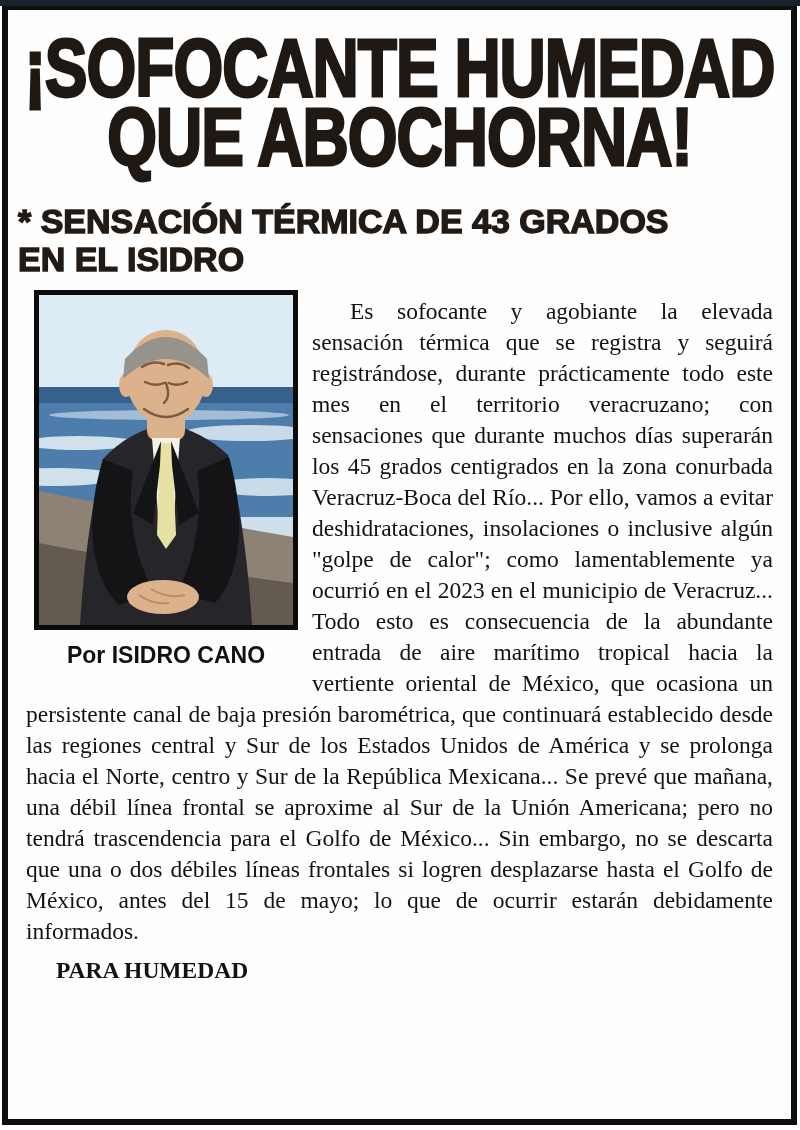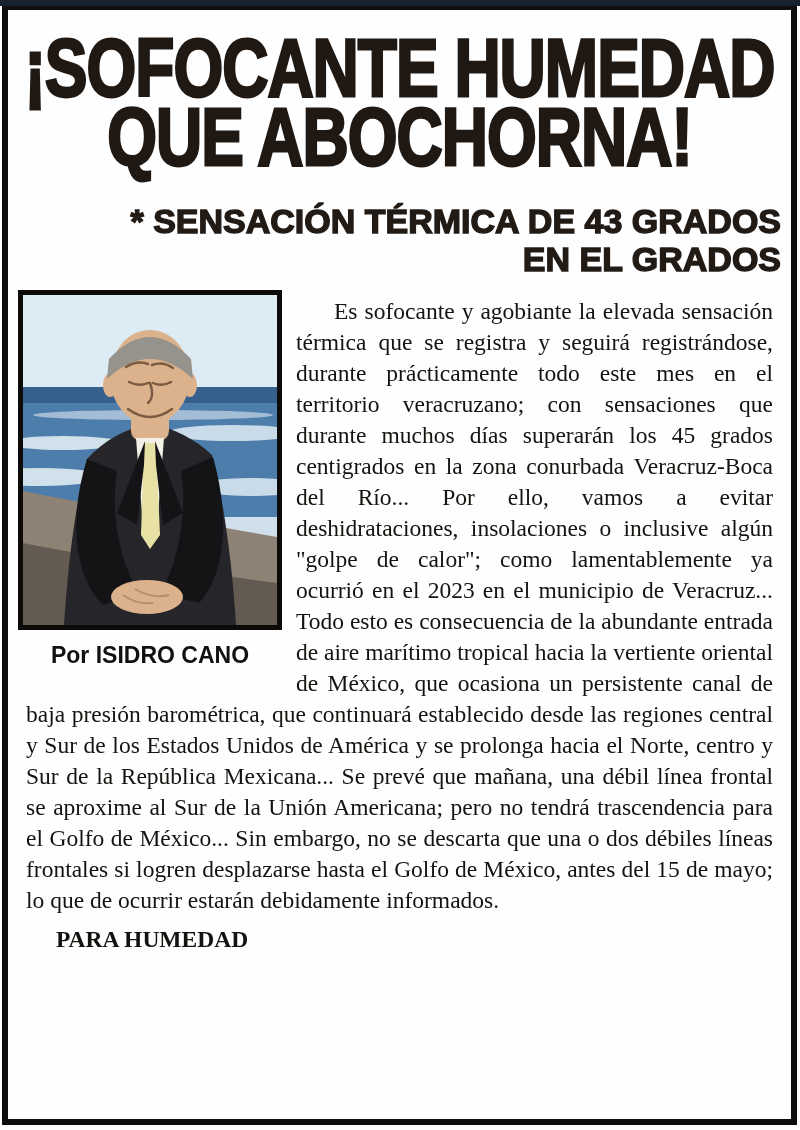--- a/index.html
+++ b/index.html
@@ -8,21 +8,21 @@
   .top-strip{position:absolute;top:0;left:0;width:800px;height:6px;
        background:#18222e;z-index:5;}
   .frame{position:absolute;left:2px;right:3px;top:4px;bottom:5px;
        border:6px solid #0f0e0c;background:#fefefe;box-sizing:border-box;
        padding:10px 10px 9px 10px;overflow:hidden;}
   .headline{margin:14px 0 0;text-align:center;
        font-family:"Liberation Sans",sans-serif;font-weight:900;
        font-size:64px;line-height:54px;letter-spacing:-1px;color:#1f1813;
        -webkit-text-stroke:2.2px #1f1813;
        transform:scaleY(1.27);transform-origin:top center;}
-  .subheadline{margin:60px 0 0;text-align:right;
+  .subheadline{margin:60px 0 0;text-align:left;
        font-family:"Liberation Sans",sans-serif;font-weight:900;
        font-size:34px;line-height:38px;color:#221a14;
        -webkit-text-stroke:1.4px #221a14;}
   .article{margin-top:18px;font-size:23.5px;line-height:31px;
        text-align:justify;color:#15130f;}
   .article p{margin:8px;}
   .lead{text-indent:38px;hyphens:auto;}
   .section-heading{font-weight:bold;text-indent:30px;}
   .forecast{font-weight:bold;text-indent:34px;word-spacing:1px;}
   .photo-fig{float:left;width:264px;margin:-6px 14px 4px 0;}
@@ -40,26 +40,26 @@
 
 <div class="frame">
 
   <h1 class="headline">
     <span>¡SOFOCANTE HUMEDAD</span><br>
     <span>QUE ABOCHORNA!</span>
   </h1>
 
   <h2 class="subheadline">
     <span>* SENSACIÓN TÉRMICA DE 43 GRADOS</span><br>
-    <span>EN EL GRADOS</span>
+    <span>EN EL ISIDRO</span>
   </h2>
 
   <div class="article">
 
-    <figure class="photo-fig" style="margin-left:0;">
+    <figure class="photo-fig" style="margin-left:16px;">
       <div class="photo-frame">
         <svg viewBox="0 0 254 330" xmlns="http://www.w3.org/2000/svg">
 
           <rect x="0" y="0" width="254" height="110" fill="#dcebf4"></rect>
           <rect x="0" y="92" width="254" height="130" fill="#4d7dab"></rect>
           <rect x="0" y="92" width="254" height="16" fill="#36618c"></rect>
           <ellipse cx="40" cy="148" rx="58" ry="7" opacity="0.85" fill="#e9f2f7"></ellipse>
           <ellipse cx="210" cy="138" rx="66" ry="8" opacity="0.8" fill="#e9f2f7"></ellipse>
           <ellipse cx="18" cy="182" rx="64" ry="9" opacity="0.85" fill="#e9f2f7"></ellipse>
           <ellipse cx="228" cy="192" rx="58" ry="9" opacity="0.8" fill="#e9f2f7"></ellipse>

